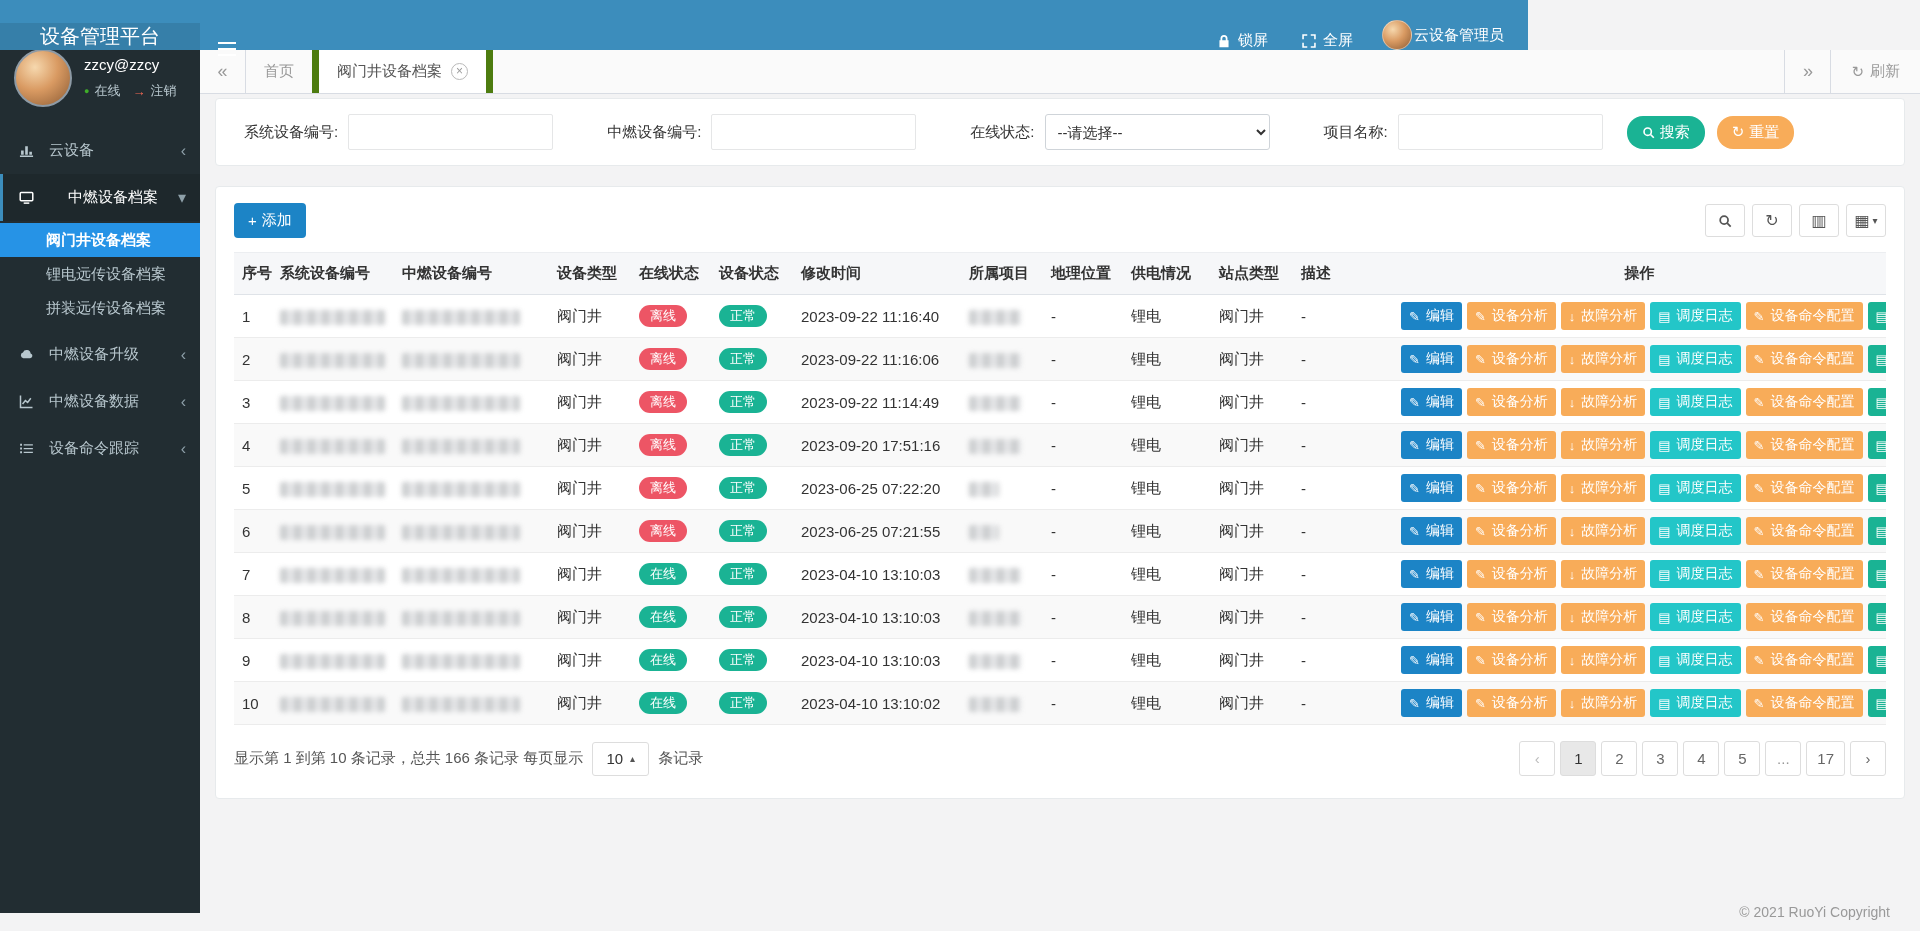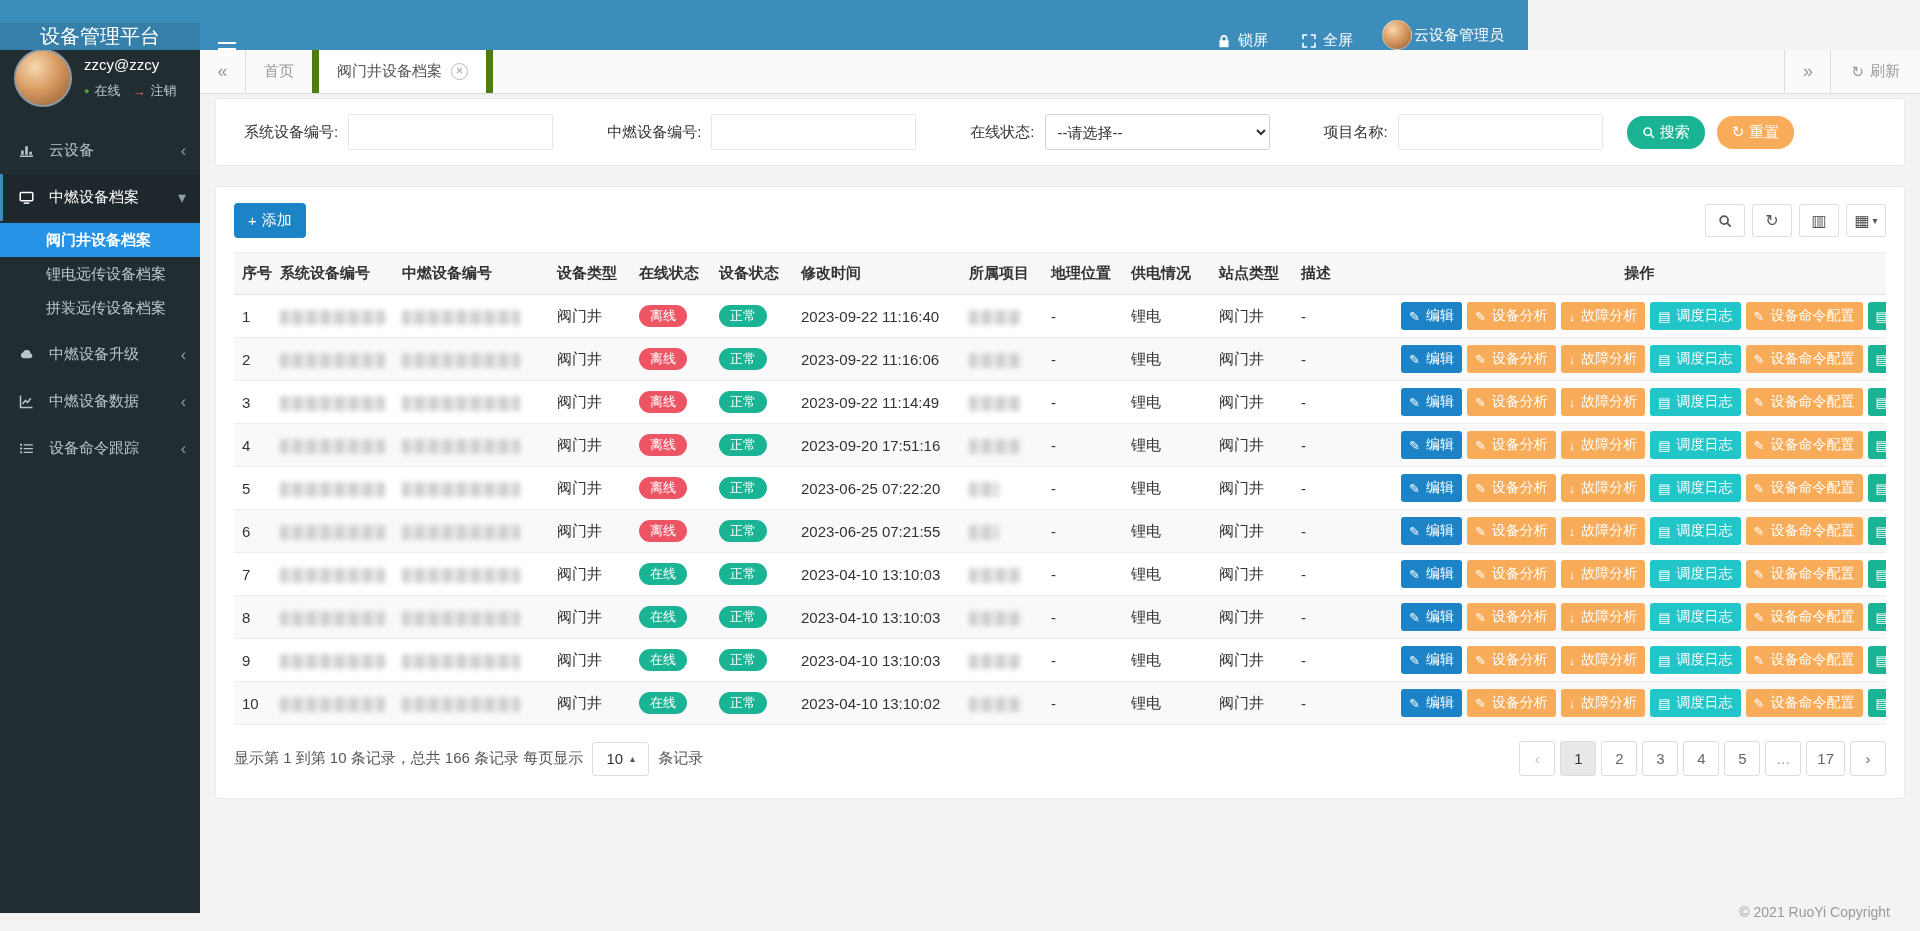--- a/index.html
+++ b/index.html
@@ -31,21 +31,21 @@
   .user-panel { display:flex; gap:12px; padding:17px 10px 20px 14px; align-items:center; }
   .user-name { color:#fff; font-size:15px; margin-bottom:9px; white-space:nowrap; }
   .user-status { display:flex; align-items:center; gap:5px; font-size:13px; color:#b8c7ce; white-space:nowrap; }
   .status-dot { color:#3fae29; font-size:9px; }
   .logout-arrow { color:#f56954; font-weight:bold; margin-left:7px; }
   .menu-item { height:47px; display:flex; align-items:center; padding:0 14px 0 16px;
     color:#b8c7ce; font-size:15px; font-weight:normal; border-left:3px solid transparent; }
   .menu-item .mi-icon { width:22px; display:flex; }
   .menu-item .mi-label { flex:1; margin-left:8px; white-space:nowrap; }
   .menu-item .mi-caret { color:#8ea0a9; font-size:16px; }
-  .menu-item.expanded { background:#1e282c; color:#fff; border-left-color:var(--navbar,#3c8dbc); }
+  .menu-item.expanded { background:#1e282c; color:#fff; border-left-color:var(--navbar,#3c8dbc);gap:19px; }
   .submenu { padding:2px 0 6px; }
   .submenu-item { height:34px; line-height:34px; padding-left:46px; color:#b8c7ce; font-size:15px; white-space:nowrap; }
   .submenu-item.active { background:var(--sidebar-active,#2693e6); color:#fff; font-weight:bold; }
 
   
   .main { position:absolute; top:50px; left:200px; right:0; bottom:0; background:#f3f3f4; }
   .tabbar { height:44px; background:#fafafa; border-bottom:1px solid #d8dce3; display:flex; align-items:stretch; }
   .tab-nav-btn { width:46px; display:flex; align-items:center; justify-content:center;
     color:#999; border-right:1px solid #d8dce3; font-size:18px; }
   .tab { display:flex; align-items:center; gap:9px; padding:0 18px; border-right:7px solid #4d7c0f;

